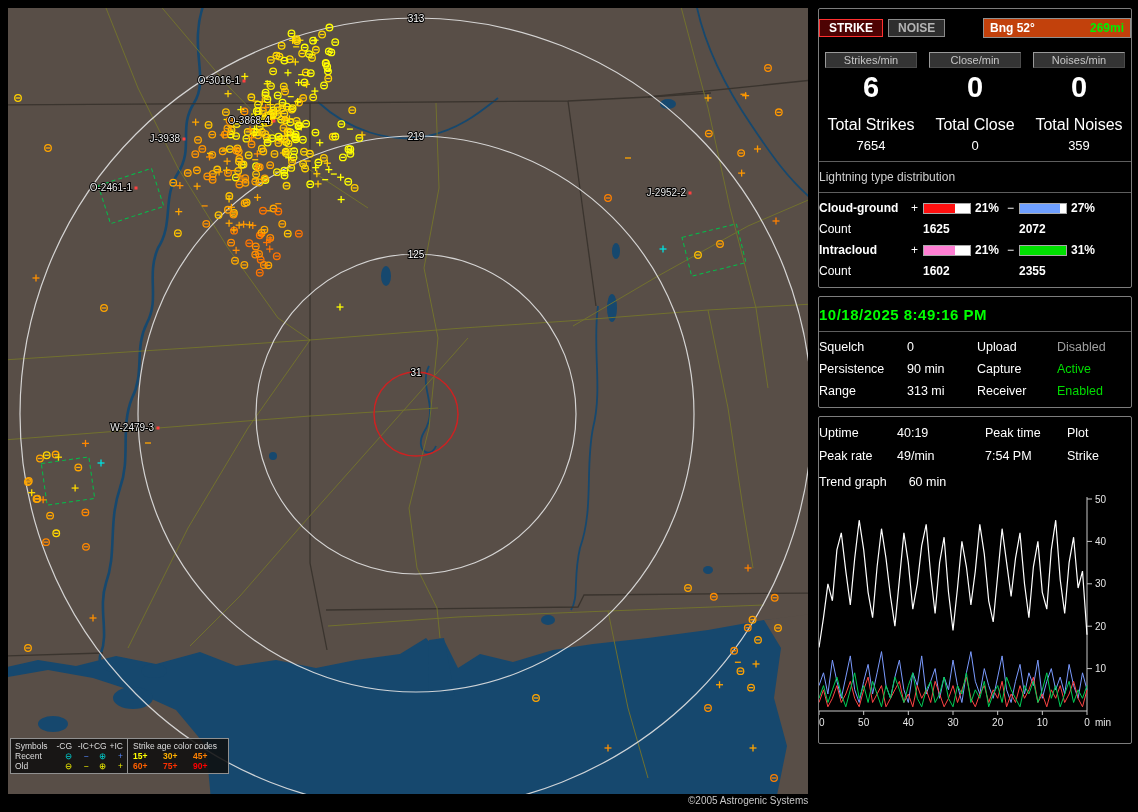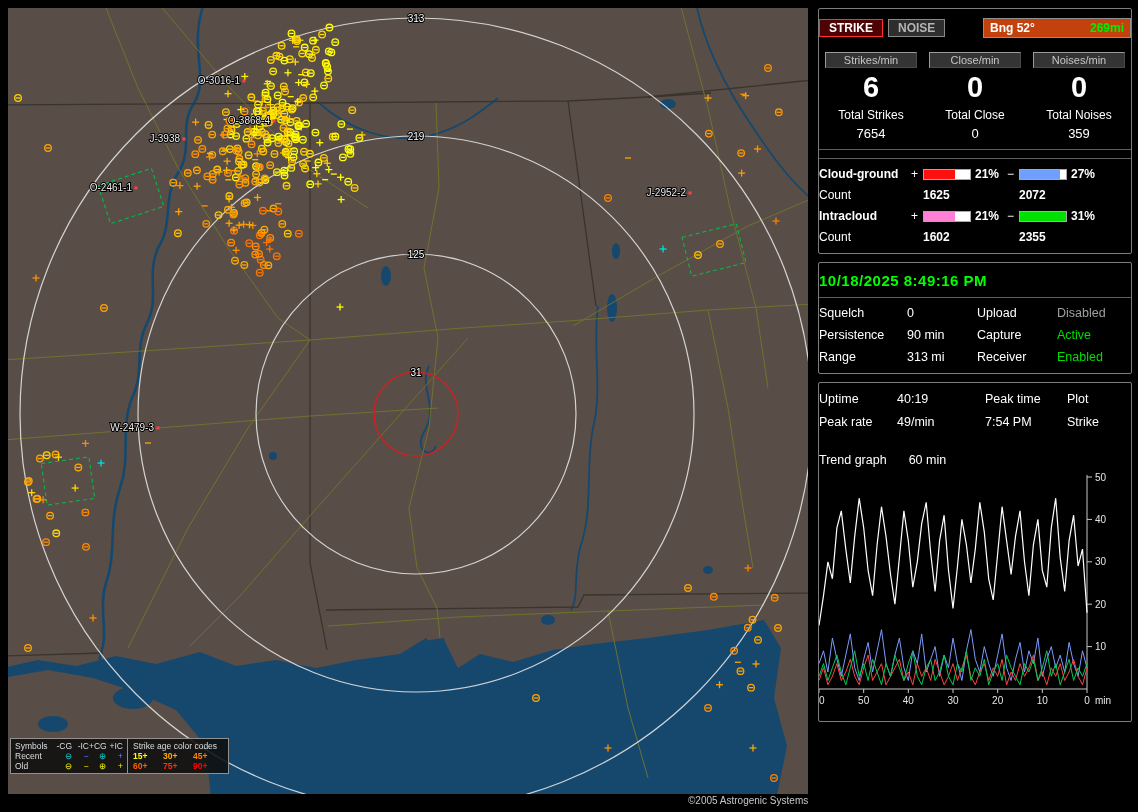--- a/index.html
+++ b/index.html
@@ -24,35 +24,35 @@
 
   .toprow{display:flex;align-items:center;gap:5px;}
   .btn{border:1px solid #8a8a8a;background:#2e2e2e;color:#b4b4b4;font-weight:bold;font-size:12px;padding:1px 9px;font-family:"Liberation Sans",sans-serif;cursor:default;}
   .btn.strike{border-color:#ff3030;background:#4d0303;color:#fff;}
   .bngbox{margin-left:auto;border:1px solid #909090;background:#c2410c;display:flex;justify-content:space-between;align-items:center;width:134px;padding:2px 6px;font-weight:bold;}
   .green{color:#00ee00;}
 
   .col3{display:grid;grid-template-columns:1fr 1fr 1fr;text-align:center;align-items:center;}
   .rate-btn{border:1px solid;border-color:#9a9a9a #4a4a4a #4a4a4a #9a9a9a;background:#343434;color:#c6c6c6;font-size:11px;padding:1px 2px;margin:0 6px;}
   .bigval{font-size:29px;font-weight:bold;line-height:34px;}
-  .tlabel{font-size:12px;margin-top:4px;}
+  .tlabel{font-size:16px;margin-top:12px;}
   .tval{font-size:13px;margin-top:4px;}
 
   .dist-title{color:#cfcfcf;}
   .dist-grid{display:grid;grid-template-columns:92px 12px 48px 36px 12px 48px 36px;align-items:center;row-gap:7px;}
   .dist-grid .lab{font-weight:bold;}
   .dist-grid .pct{font-weight:bold;padding-left:4px;}
   .bar{height:11px;background:#fff;border:1px solid #a8a8a8;box-sizing:border-box;position:relative;}
   .bar .fill{position:absolute;left:0;top:0;bottom:0;}
   .cnt{font-weight:bold;}
 
   .dt{color:#00ff00;font-weight:bold;font-size:15px;letter-spacing:0.5px;}
   .status-grid{display:grid;grid-template-columns:88px 70px 80px 1fr;row-gap:8px;font-size:12.5px;}
   .stats2-grid{display:grid;grid-template-columns:78px 88px 82px 1fr;row-gap:9px;font-size:12.5px;}
-  .trend-head{margin:24px 0 6px 0;font-size:12.5px;display:flex;gap:22px;}
+  .trend-head{margin:12px 0 6px 0;font-size:12.5px;display:flex;gap:22px;}
 </style>
 </head>
 <body>
 
 <div class="app">
 
   <div class="map-area">
     <svg id="map-svg" width="800" height="786" viewBox="0 0 800 786">
         <rect x="0" y="0" width="800" height="786" fill="#584e47"></rect>
         <g>
@@ -884,20 +884,21 @@
         <div class="tlabel">Total Close</div>
         <div class="tlabel">Total Noises</div>
       </div>
       <div class="col3">
         <div class="tval">7654</div>
         <div class="tval">0</div>
         <div class="tval">359</div>
       </div>
 
       <div class="sep"></div>
+      <div class="dist-title">Lightning type distribution</div>
       <div class="sep"></div>
 
       <div class="dist-grid">
         <div class="lab">Cloud-ground</div>
         <div>+</div>
         <div class="bar">
             <div class="fill" id="fill-0p" style="width: 68%; background: rgb(255, 16, 16);"></div>
           </div>
         <div class="pct">21%</div>
         <div>−</div>

